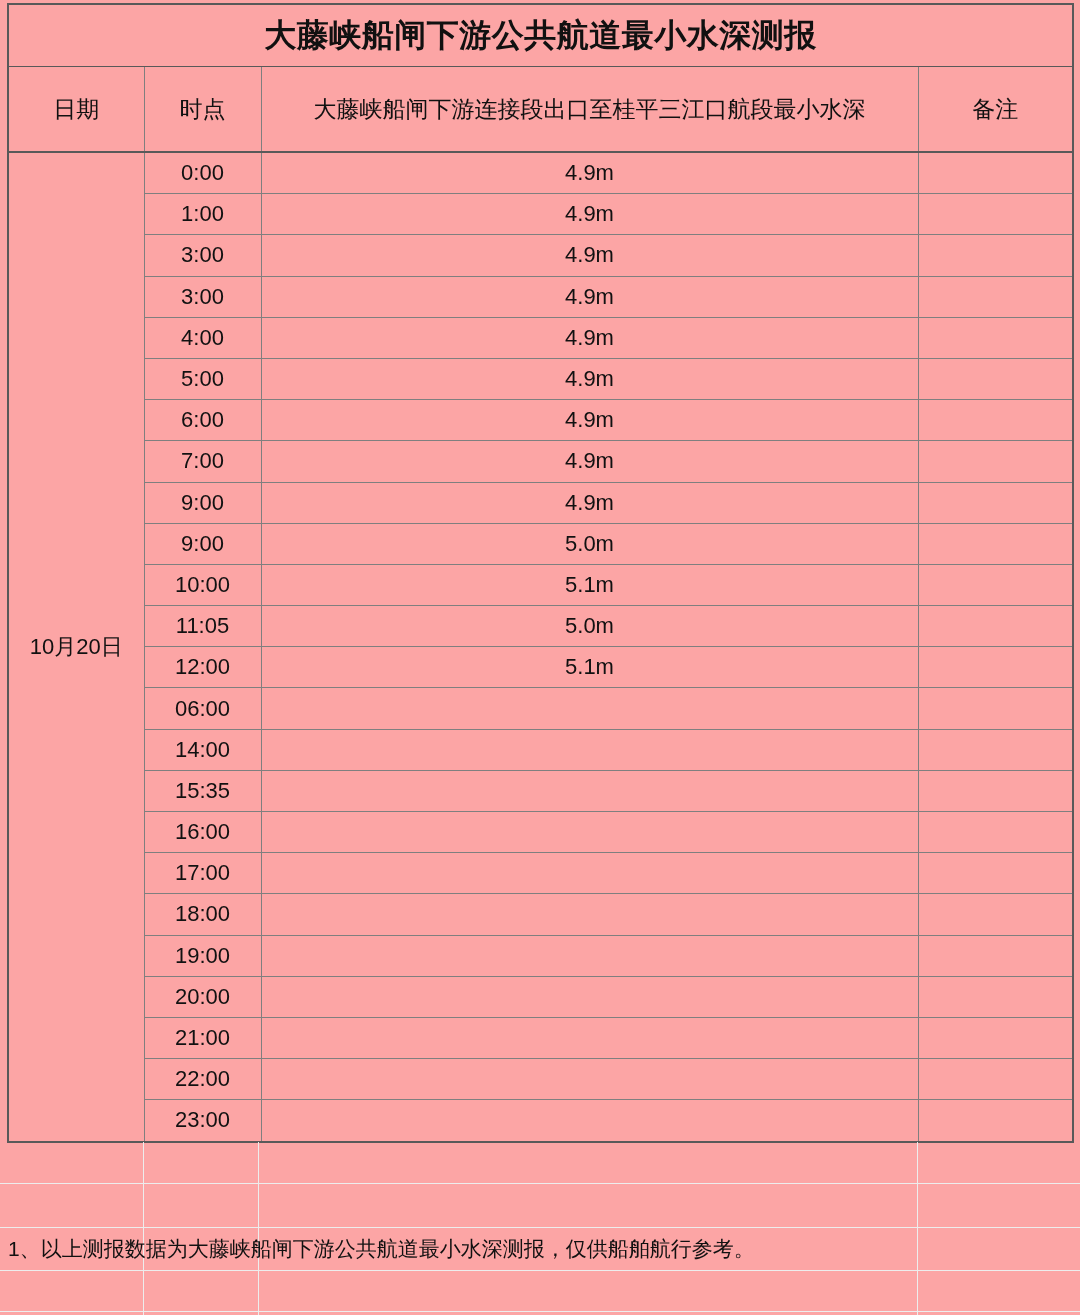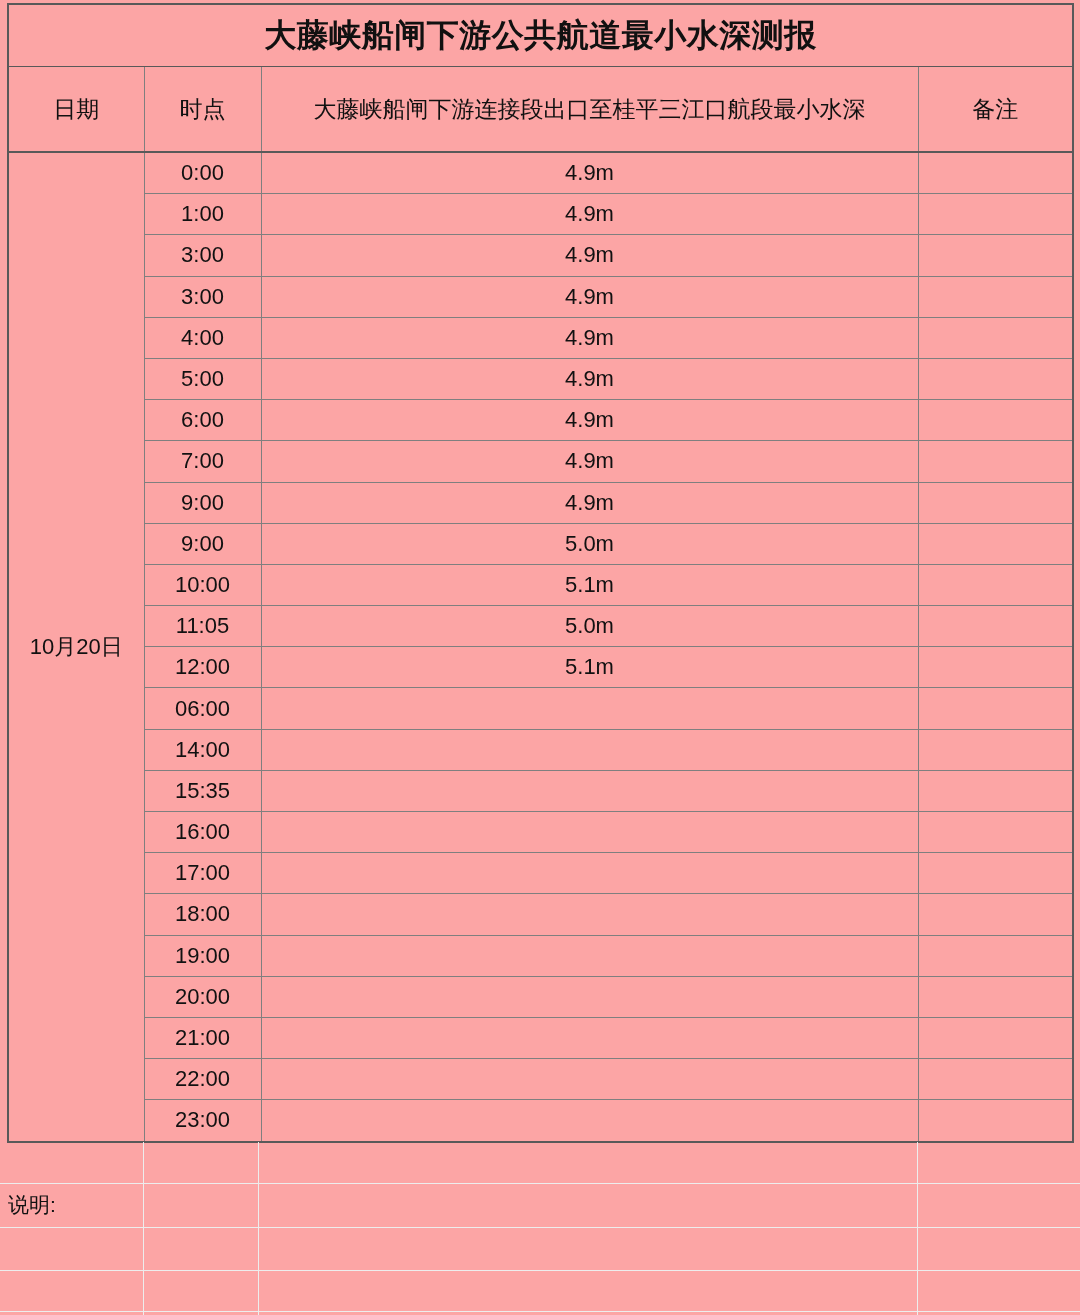--- a/index.html
+++ b/index.html
@@ -254,16 +254,16 @@
   </table>
 
   <div class="bottom-area">
     <div class="vline v1"></div>
     <div class="vline v2"></div>
     <div class="vline v3"></div>
     <div class="hline h1"></div>
     <div class="hline h2"></div>
     <div class="hline h3"></div>
     <div class="hline h4"></div>
-    <div class="note-row row-label">说明:</div>
+    <div class="note-row row-note1">1、以上测报数据为大藤峡船闸下游公共航道最小水深测报，仅供船舶航行参考。</div>
   </div>
 
 </div>
 
 </body></html>

